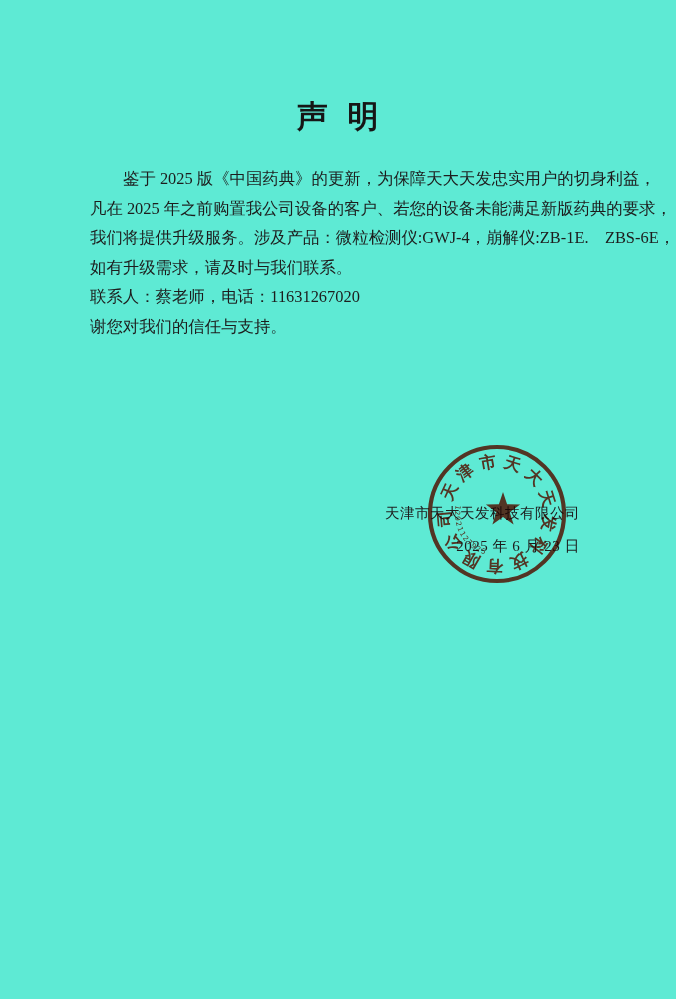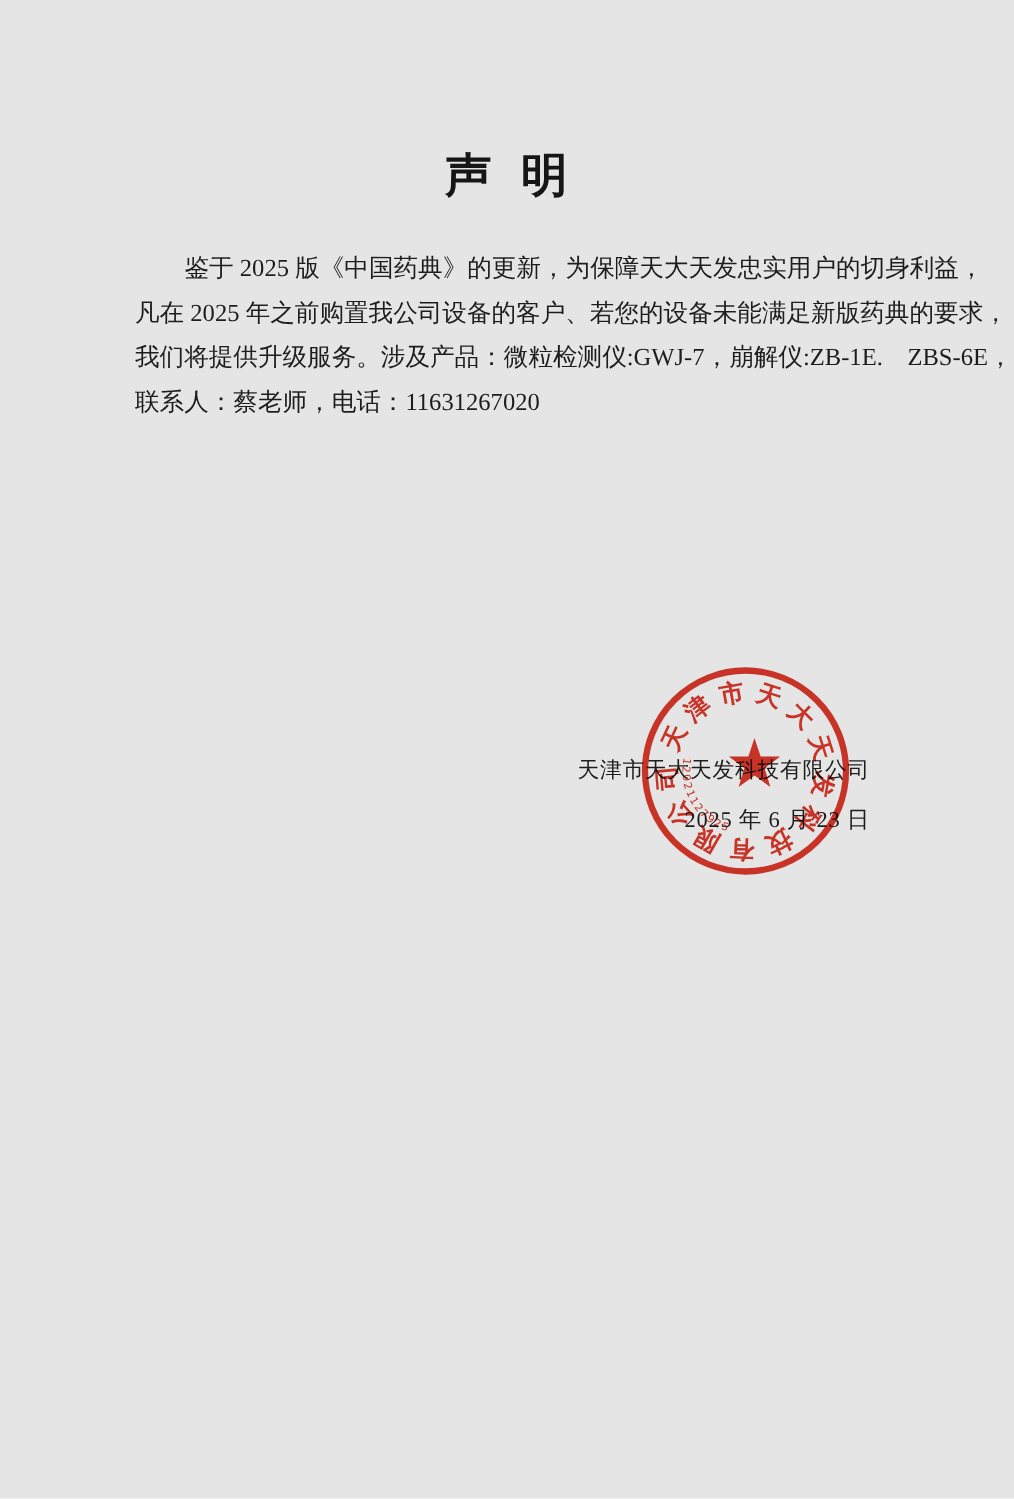--- a/index.html
+++ b/index.html
@@ -4,21 +4,21 @@
 <style>
   html,body{margin:0;padding:0;}
   body{
     width:676px;height:999px;
     background:#fcfcfc;
     font-family:"Liberation Serif","DejaVu Serif",serif;
     color:#1d1d1d;
     position:relative;
     overflow:hidden;
   }
-  .page{position:absolute;inset:0;background:#e5e5e5;}
+  .page{position:absolute;inset:0;background:#5eead4;}
   .doc-title{
     position:absolute;top:96px;left:0;width:100%;
     text-align:center;
     font-size:31px;font-weight:700;
     word-spacing:10px;
     letter-spacing:1px;
     color:#161616;
   }
   .body-text{
     position:absolute;left:90px;top:164px;width:520px;
@@ -59,22 +59,24 @@
 </head>
 <body>
 
 <div class="page">
 
   <div class="doc-title">声 明</div>
 
   <div class="body-text">
     <div class="body-line indent">鉴于 2025 版《中国药典》的更新，为保障天大天发忠实用户的切身利益，</div>
     <div class="body-line">凡在 2025 年之前购置我公司设备的客户、若您的设备未能满足新版药典的要求，</div>
-    <div class="body-line">我们将提供升级服务。涉及产品：微粒检测仪:GWJ-7，崩解仪:ZB-1E.　ZBS-6E，</div>
+    <div class="body-line">我们将提供升级服务。涉及产品：微粒检测仪:GWJ-4，崩解仪:ZB-1E.　ZBS-6E，</div>
+    <div class="body-line">如有升级需求，请及时与我们联系。</div>
     <div class="body-line">联系人：蔡老师，电话：11631267020</div>
+    <div class="body-line">谢您对我们的信任与支持。</div>
   </div>
 
   <div class="sig-company">天津市天大天发科技有限公司</div>
 
   <div class="sig-date">2025 年 6 月 23 日</div>
 
   <svg class="seal" viewBox="0 0 144 144" xmlns="http://www.w3.org/2000/svg" style="color: rgb(221, 42, 26);">
     <defs>
       <path id="seal-code-arc" d="M 31.4 61.1 A 42 42 0 0 0 68.3 113.8" fill="none"></path>
     </defs>

